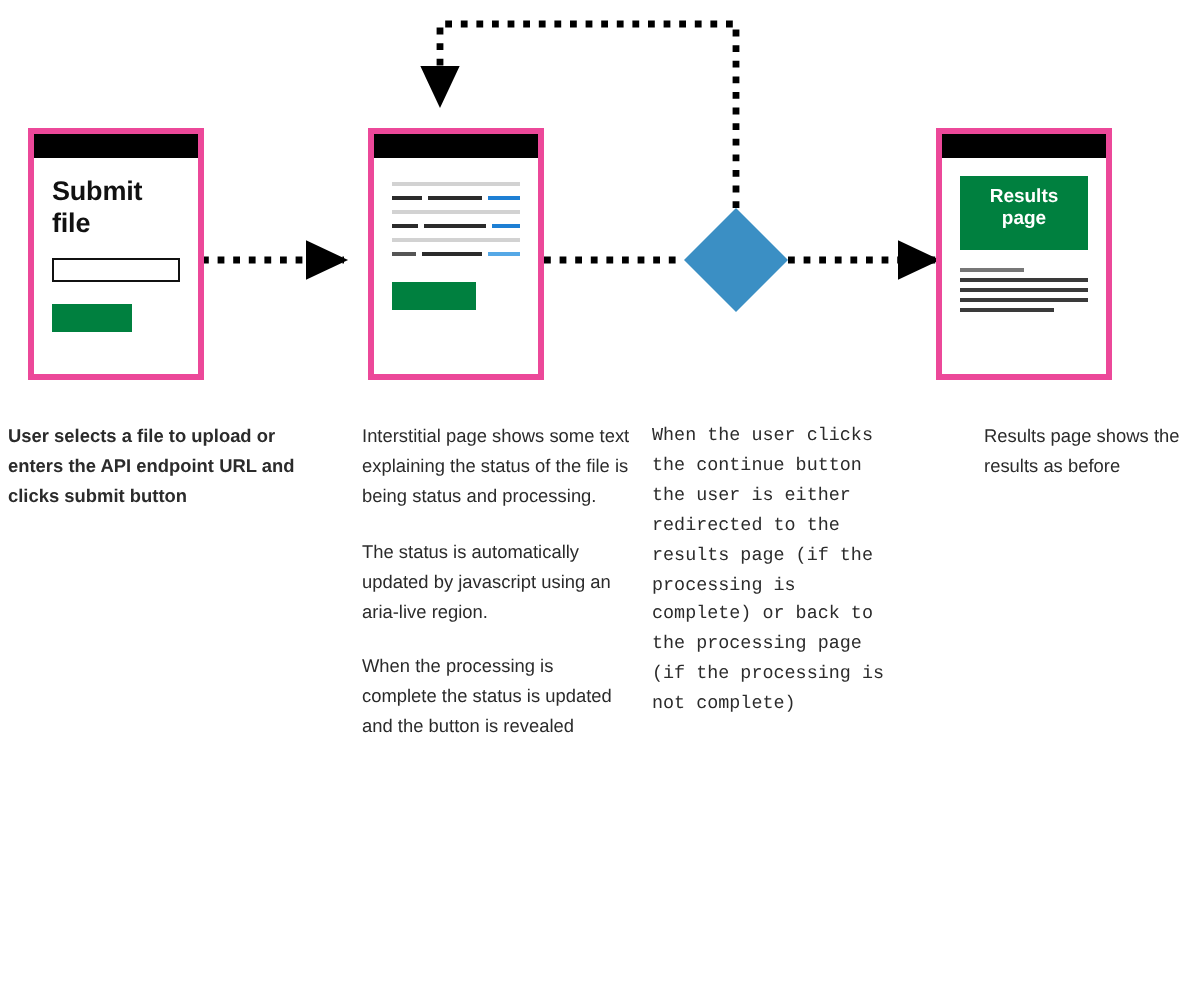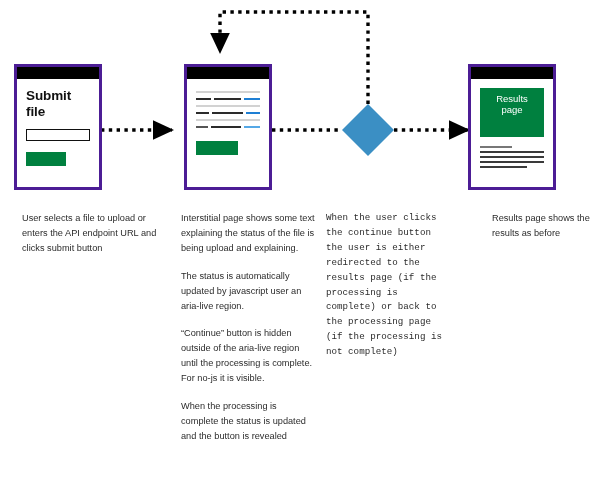--- a/index.html
+++ b/index.html
@@ -25,21 +25,21 @@
     height: 200px;
   }
   #flow-canvas svg {
     display: block;
   }
 
   
   .screen-card {
     position: absolute;
     background: #ffffff;
-    border: 3px solid #4c1d95;
+    border: 3px solid #ec4899;
     box-sizing: border-box;
   }
   .card-titlebar {
     height: 12px;
     background: #000000;
   }
   .card-body {
     padding: 9px 9px 0 9px;
   }
   .card-heading {
@@ -90,23 +90,23 @@
   .seg-mid   { background: #555555; }
   .seg-blue  { background: #1e7fd4; }
   .seg-blue-l{ background: #55a8e6; }
 
   
   .results-banner {
     background: #00803f;
     color: #ffffff;
     text-align: center;
     font-size: 9.5px;
-    font-weight: normal;
+    font-weight: bold;
     line-height: 1.15;
-    padding: 6px 2px 21px 2px;
+    padding: 6px 2px 9px 2px;
     white-space: pre-line;
     margin-bottom: 9px;
   }
   .res-line {
     height: 2px;
     background: #3a3a3a;
     margin-bottom: 3px;
   }
   .res-line.grey { background: #777777; }
 
@@ -201,28 +201,27 @@
     <div class="results-banner">Results
 page</div>
     <div class="res-line grey" style="width:32px;"></div>
     <div class="res-line" style="width:100%;"></div>
     <div class="res-line" style="width:100%;"></div>
     <div class="res-line" style="width:100%;"></div>
     <div class="res-line" style="width:74%;"></div>
   </div>
 </div>
 
-<div class="caption-col" style="left:22px; top:211px; width:150px;">
+<div class="caption-col" style="left:4px; top:211px; width:150px;font-weight:bold;">
   <p>User selects a file to upload or enters the API endpoint URL and clicks submit button</p>
 </div>
 
 <div class="caption-col" style="left:181px; top:211px; width:134px;">
-  <p>Interstitial page shows some text explaining the status of the file is being upload and explaining.</p>
-  <p>The status is automatically updated by javascript user an aria-live region.</p>
-  <p>“Continue” button is hidden outside of the aria-live region until the processing is complete. For no-js it is visible.</p>
+  <p>Interstitial page shows some text explaining the status of the file is being status and processing.</p>
+  <p>The status is automatically updated by javascript using an aria-live region.</p>
   <p>When the processing is complete the status is updated and the button is revealed</p>
 </div>
 
 <div class="caption-col" style="left:326px; top:211px; width:124px;font-family:Liberation Mono, monospace;">
   <p>When the user clicks the continue button the user is either redirected to the results page (if the processing is complete) or back to the processing page (if the processing is not complete)</p>
 </div>
 
 <div class="caption-col" style="left:492px; top:211px; width:118px;">
   <p>Results page shows the results as before</p>
 </div>

